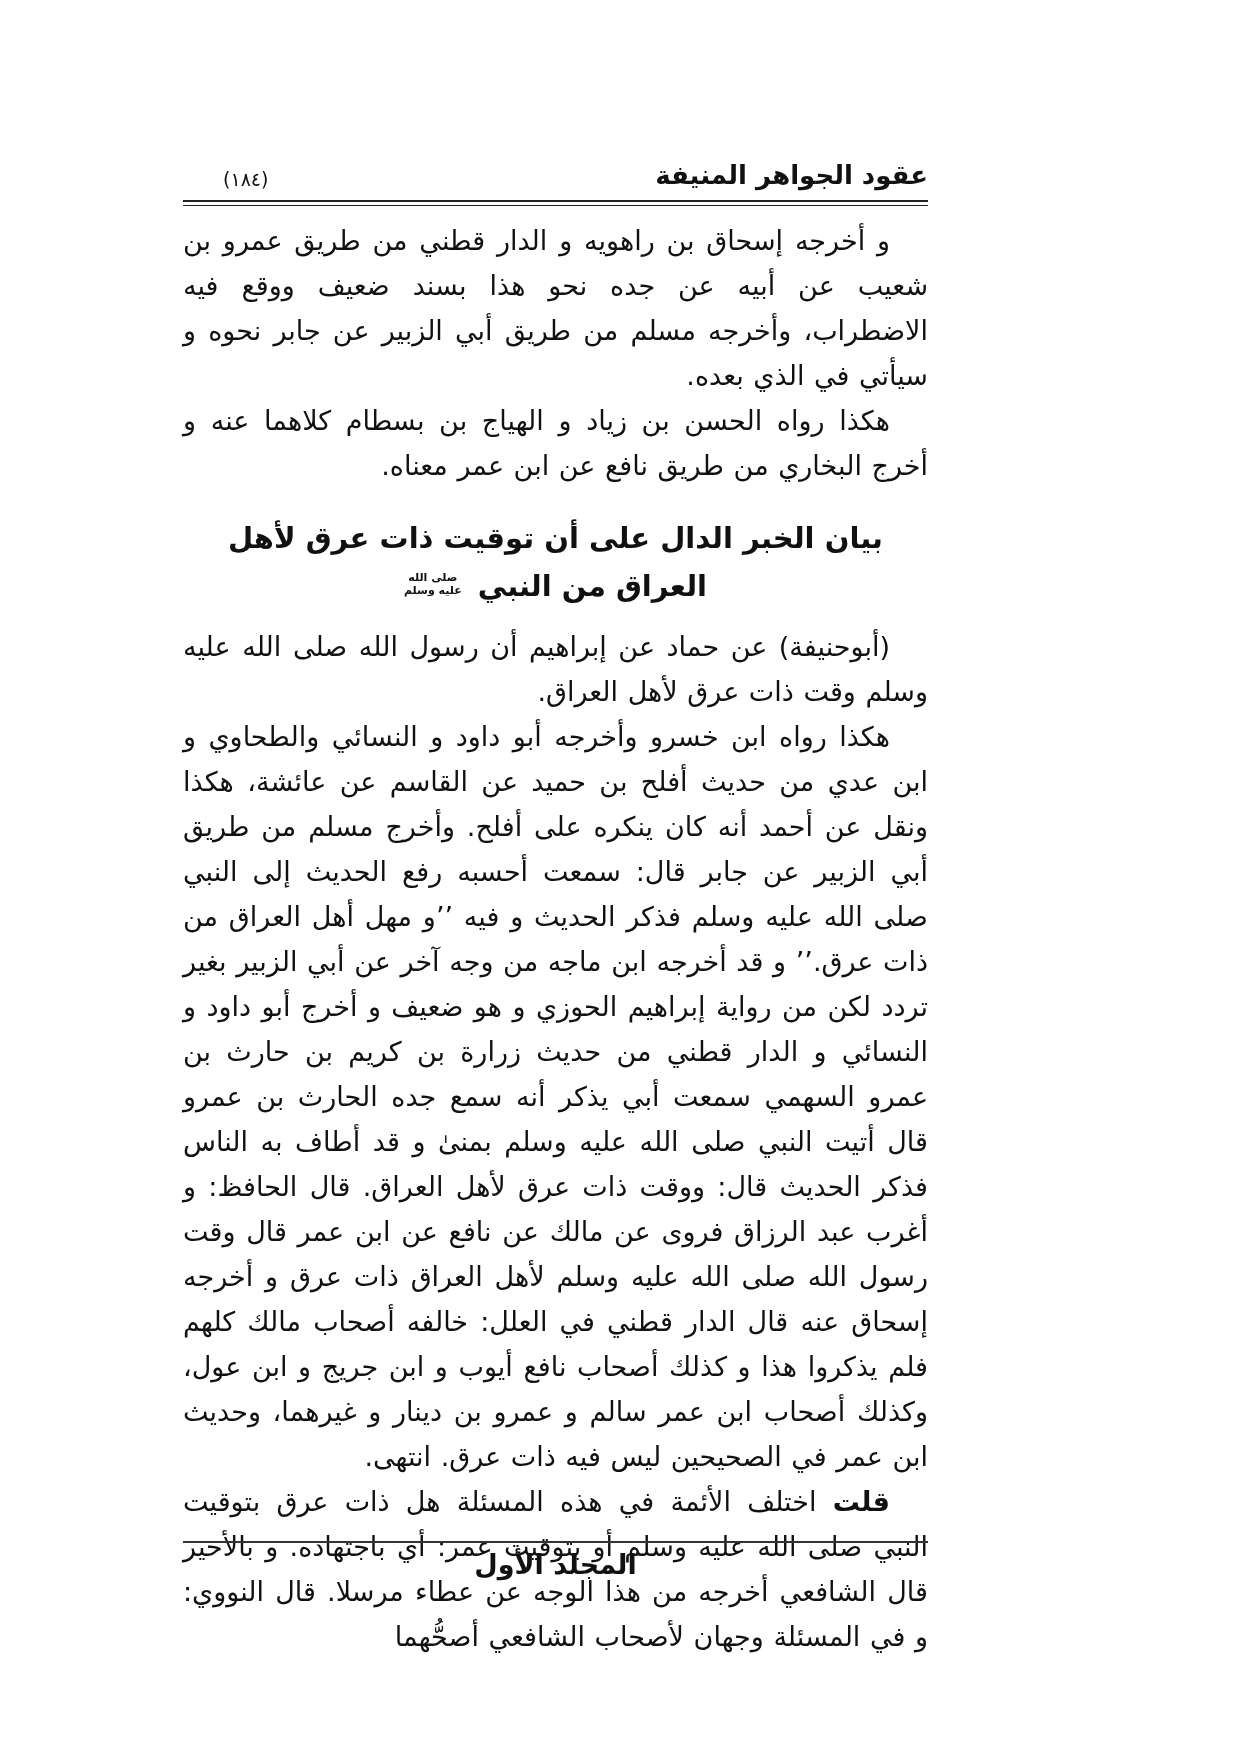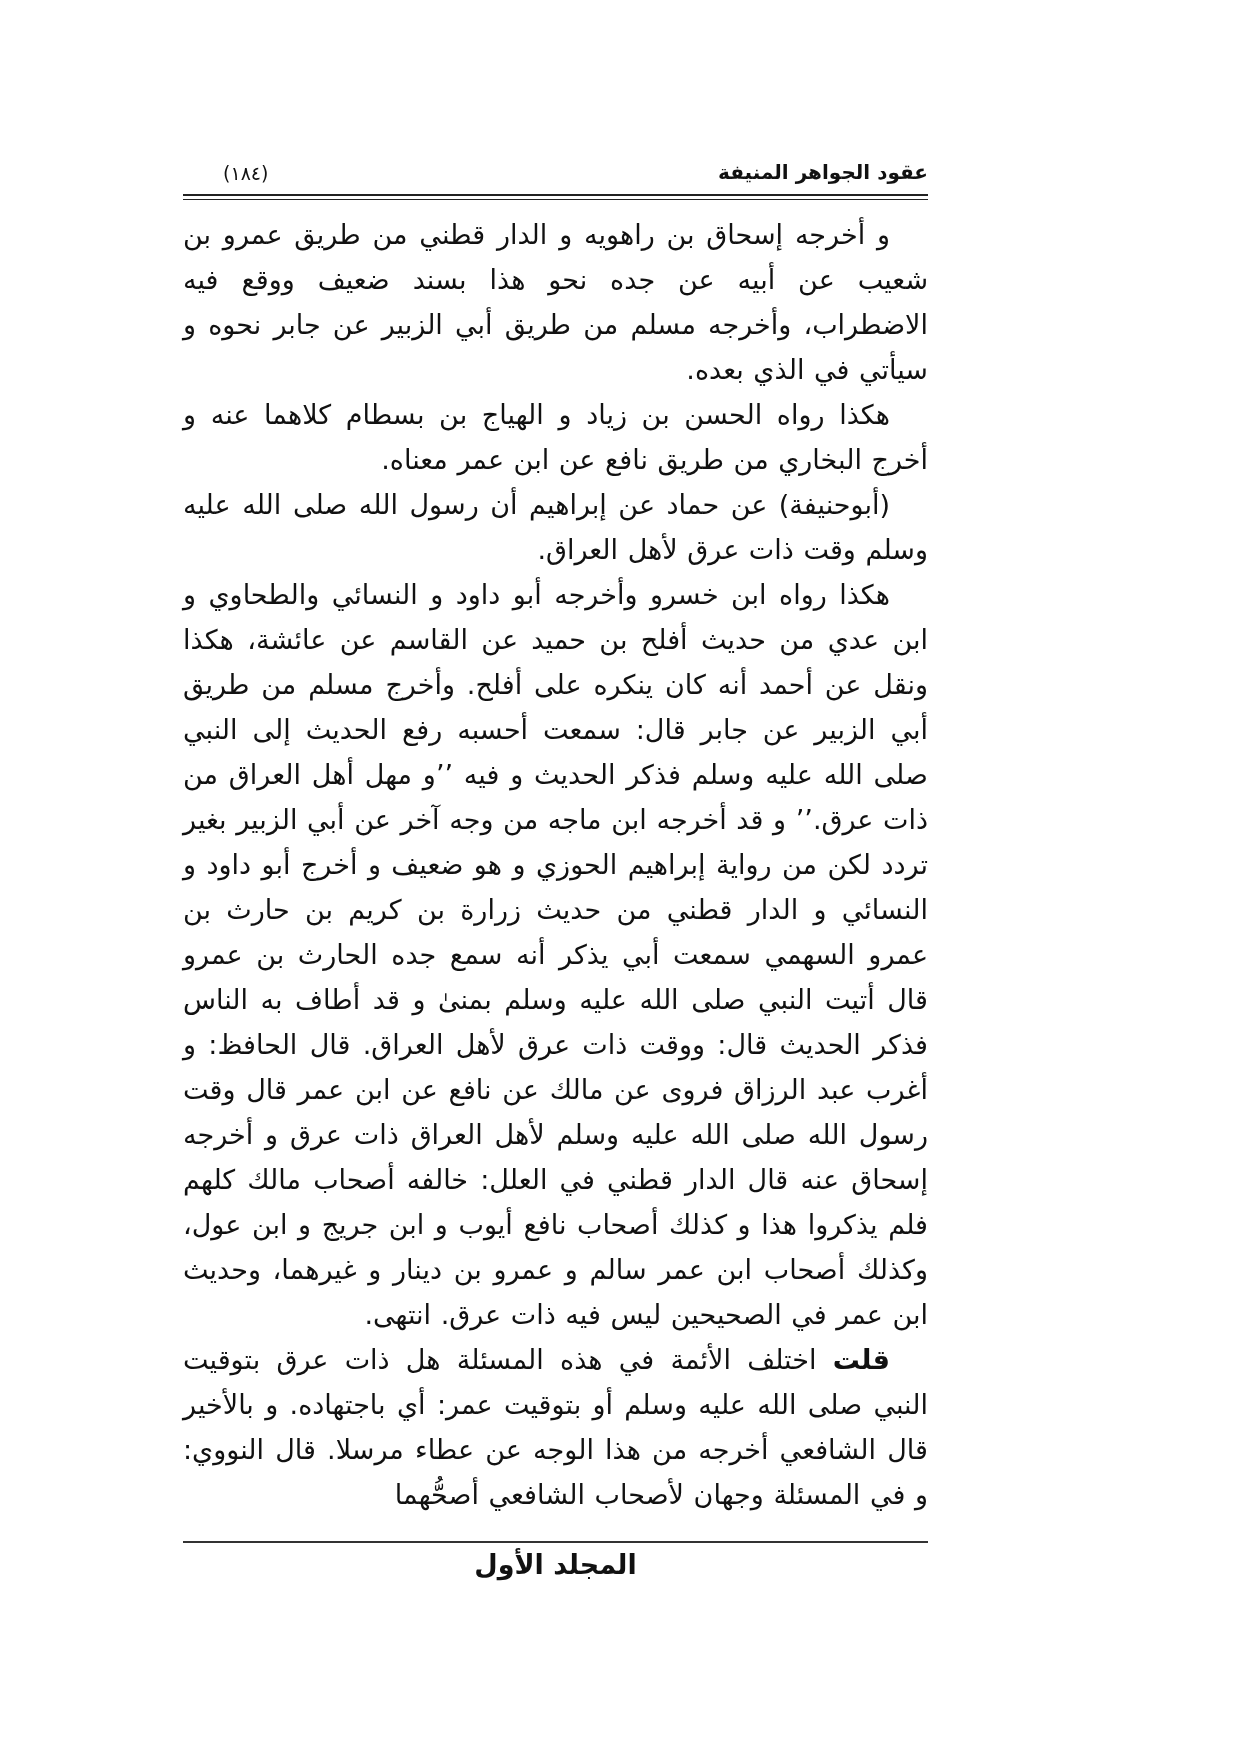--- a/index.html
+++ b/index.html
@@ -25,21 +25,21 @@
     direction: rtl;
   }
   .header {
     display: flex;
     justify-content: space-between;
     align-items: flex-end;
     padding-top: 160px;
   }
   .book-title {
     font-weight: bold;
-    font-size: 20px;
+    font-size: 26px;
     letter-spacing: 0;
   }
   .page-number {
     font-size: 19px;
     margin-left: 40px;
   }
   .header-rule {
     margin-top: 10px;
     height: 3px;
     border-top: 2px solid #222;
@@ -106,20 +106,27 @@
     </div>
 
     <div class="header-rule"></div>
 
     <div class="body-text">
 
       <p class="para">و أخرجه إسحاق بن راهويه و الدار قطني من طريق عمرو بن شعيب عن أبيه عن جده نحو هذا بسند ضعيف ووقع فيه الاضطراب، وأخرجه مسلم من طريق أبي الزبير عن جابر نحوه و سيأتي في الذي بعده.</p>
 
       <p class="para">هكذا رواه الحسن بن زياد و الهياج بن بسطام كلاهما عنه و أخرج البخاري من طريق نافع عن ابن عمر معناه.</p>
 
+      <h2 class="section-heading">
+        <span>بيان الخبر الدال على أن توقيت ذات عرق لأهل العراق من النبي</span>
+        <span class="salawat">
+          <span>صلى الله</span>
+          <span>عليه وسلم</span>
+        </span>
+      </h2>
 
       <p class="para">(أبوحنيفة) عن حماد عن إبراهيم أن رسول الله صلى الله عليه وسلم وقت ذات عرق لأهل العراق.</p>
 
       <p class="para">هكذا رواه ابن خسرو وأخرجه أبو داود و النسائي والطحاوي و ابن عدي من حديث أفلح بن حميد عن القاسم عن عائشة،  هكذا ونقل عن أحمد أنه كان ينكره على أفلح. وأخرج مسلم من طريق أبي الزبير عن جابر قال: سمعت أحسبه رفع الحديث إلى النبي صلى الله عليه وسلم فذكر الحديث و فيه ’’و مهل أهل العراق من ذات عرق.’’ و قد أخرجه ابن ماجه من وجه آخر عن أبي الزبير بغير تردد لكن من رواية إبراهيم الحوزي و هو ضعيف و أخرج أبو داود و النسائي و الدار قطني من حديث زرارة بن كريم بن حارث بن عمرو السهمي سمعت أبي يذكر أنه سمع جده الحارث بن عمرو قال أتيت النبي صلى الله عليه وسلم بمنىٰ و قد أطاف به الناس فذكر الحديث قال: ووقت ذات عرق لأهل العراق. قال الحافظ: و أغرب عبد الرزاق فروى عن مالك عن نافع عن ابن عمر قال وقت رسول الله صلى الله عليه وسلم  لأهل العراق ذات عرق و أخرجه إسحاق عنه قال الدار قطني في العلل: خالفه أصحاب مالك كلهم فلم يذكروا هذا و كذلك أصحاب نافع أيوب و ابن جريج و ابن عول، وكذلك أصحاب ابن عمر سالم و عمرو بن دينار و غيرهما، وحديث ابن عمر في الصحيحين ليس فيه ذات عرق. انتهى.</p>
 
       <p class="para">
         <span class="lead-bold">قلت</span><span> اختلف الأئمة في هذه المسئلة هل ذات عرق بتوقيت  النبي صلى الله عليه وسلم أو بتوقيت عمر: أي باجتهاده. و بالأخير قال الشافعي أخرجه من هذا الوجه عن عطاء مرسلا. قال النووي: و في المسئلة وجهان لأصحاب الشافعي أصحُّهما</span>
       </p>
 
     </div>

